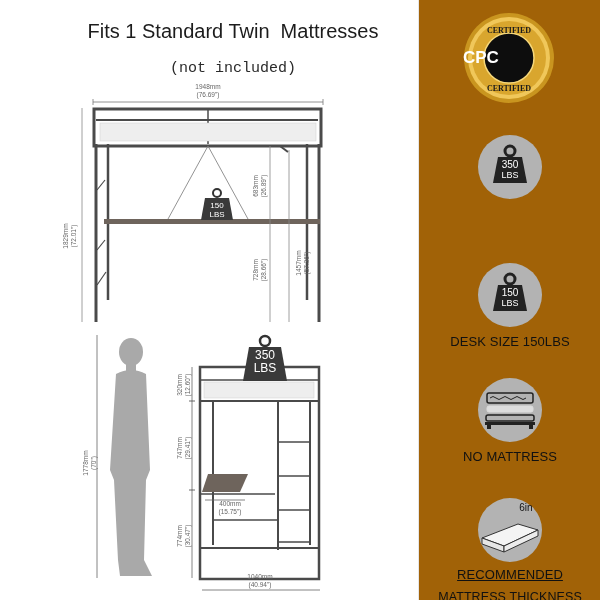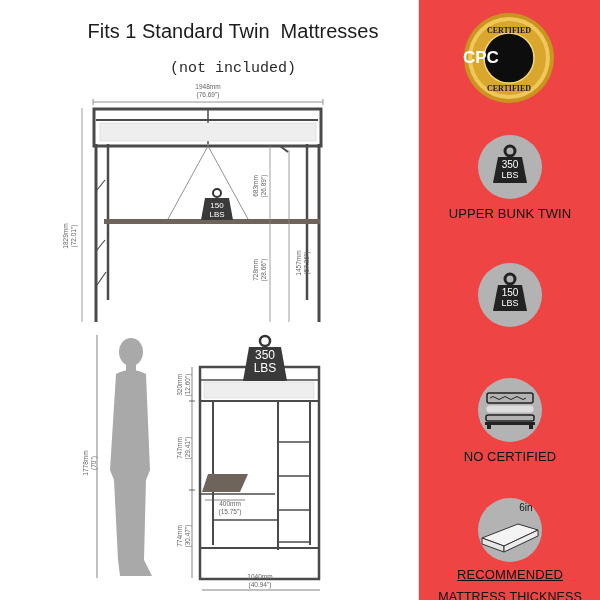--- a/index.html
+++ b/index.html
@@ -1,20 +1,20 @@
 <!DOCTYPE html>
 <html><head>
 <meta charset="utf-8">
 <style>
   * { margin:0; padding:0; box-sizing:border-box; }
   html, body { width:600px; height:600px; overflow:hidden; background:#ffffff; }
   body { position:relative; font-family:"Liberation Sans", sans-serif; color:#1a1a1a; }
 
   .left { position:absolute; left:0; top:0; width:418px; height:564px; background:#ffffff; }
-  .right { position:absolute; left:418px; top:0; width:182px; height:600px; background:#ef4444; border-left:1px solid #e6e6e6; }
+  .right { position:absolute; left:418px; top:0; width:182px; height:600px; background:#a16207; border-left:1px solid #e6e6e6; }
 
   .headline { position:absolute; left:0; top:20px; width:466px; text-align:center; font-size:20px; color:#1c1c1c; white-space:pre; }
   .subline { position:absolute; left:0; top:60px; width:466px; text-align:center; font-size:15px; color:#2a2a2a;font-family:Liberation Mono, monospace; }
 
   .dim { position:absolute; font-size:6.5px; color:#666; line-height:8px; text-align:center; white-space:nowrap; }
   .dim span { display:block; }
   .vdim { transform:rotate(-90deg); transform-origin:center center; }
 
   svg.draw { position:absolute; left:0; top:0; }
 
@@ -176,47 +176,47 @@
 
   <div class="feature" style="top:135px;">
     <div class="circle">
       <svg width="64" height="64" viewBox="0 0 64 64" style="position:absolute;left:0;top:0;">
         <circle cx="32" cy="16" r="5" fill="none" stroke="#222" stroke-width="3"></circle>
         <path d="M20 22 L44 22 L49 48 L15 48 Z" fill="#222"></path>
       </svg>
       <div style="position:absolute;left:0;top:25px;width:64px;text-align:center;color:#fff;font-size:10px;line-height:10px;">350</div>
       <div style="position:absolute;left:0;top:36px;width:64px;text-align:center;color:#fff;font-size:9px;line-height:9px;">LBS</div>
     </div>
-    <div class="label" style="margin-top:4px;">UPPER BUNK TWIN</div>
   </div>
 
   <div class="feature" style="top:263px;">
     <div class="circle">
       <svg width="64" height="64" viewBox="0 0 64 64" style="position:absolute;left:0;top:0;">
         <circle cx="32" cy="16" r="5" fill="none" stroke="#222" stroke-width="3"></circle>
         <path d="M20 22 L44 22 L49 48 L15 48 Z" fill="#222"></path>
       </svg>
       <div style="position:absolute;left:0;top:25px;width:64px;text-align:center;color:#fff;font-size:10px;line-height:10px;">150</div>
       <div style="position:absolute;left:0;top:36px;width:64px;text-align:center;color:#fff;font-size:9px;line-height:9px;">LBS</div>
     </div>
+    <div class="label" style="margin-top:4px;">DESK SIZE 150LBS</div>
   </div>
 
   <div class="feature" style="top:378px;">
     <div class="circle">
       <svg width="64" height="64" viewBox="0 0 64 64" style="position:absolute;left:0;top:0;">
         <rect x="9" y="15" width="46" height="10" rx="2" fill="none" stroke="#222" stroke-width="1.5"></rect>
         <path d="M12 20 q3 -3 6 0 t6 0 t6 0 t6 0 t6 0 t6 0" fill="none" stroke="#222" stroke-width="1"></path>
         <rect x="9" y="28" width="46" height="6" rx="2" fill="#ddd" stroke="#ddd"></rect>
         <rect x="8" y="37" width="48" height="6" rx="2" fill="none" stroke="#222" stroke-width="1.5"></rect>
         <rect x="7" y="44" width="50" height="3" fill="#222"></rect>
         <rect x="9" y="47" width="4" height="4" fill="#222"></rect>
         <rect x="51" y="47" width="4" height="4" fill="#222"></rect>
       </svg>
     </div>
-    <div class="label" style="margin-top:4px;">NO CERTIFIED</div>
+    <div class="label" style="margin-top:4px;">NO MATTRESS</div>
   </div>
 
   <div class="feature" style="top:498px;">
     <div class="circle">
       <div style="position:absolute;left:16px;top:4px;width:64px;text-align:center;color:#111;font-size:10px;">6in</div>
       <svg width="64" height="64" viewBox="0 0 64 64" style="position:absolute;left:0;top:0;">
         <path d="M4 40 L40 26 L60 32 L26 48 Z" fill="#f4f4f4" stroke="#333" stroke-width="1"></path>
         <path d="M4 40 L4 46 L26 54 L26 48 Z" fill="#e6e6e6" stroke="#333" stroke-width="1"></path>
         <path d="M26 48 L26 54 L60 38 L60 32 Z" fill="#ececec" stroke="#333" stroke-width="1"></path>
       </svg>

